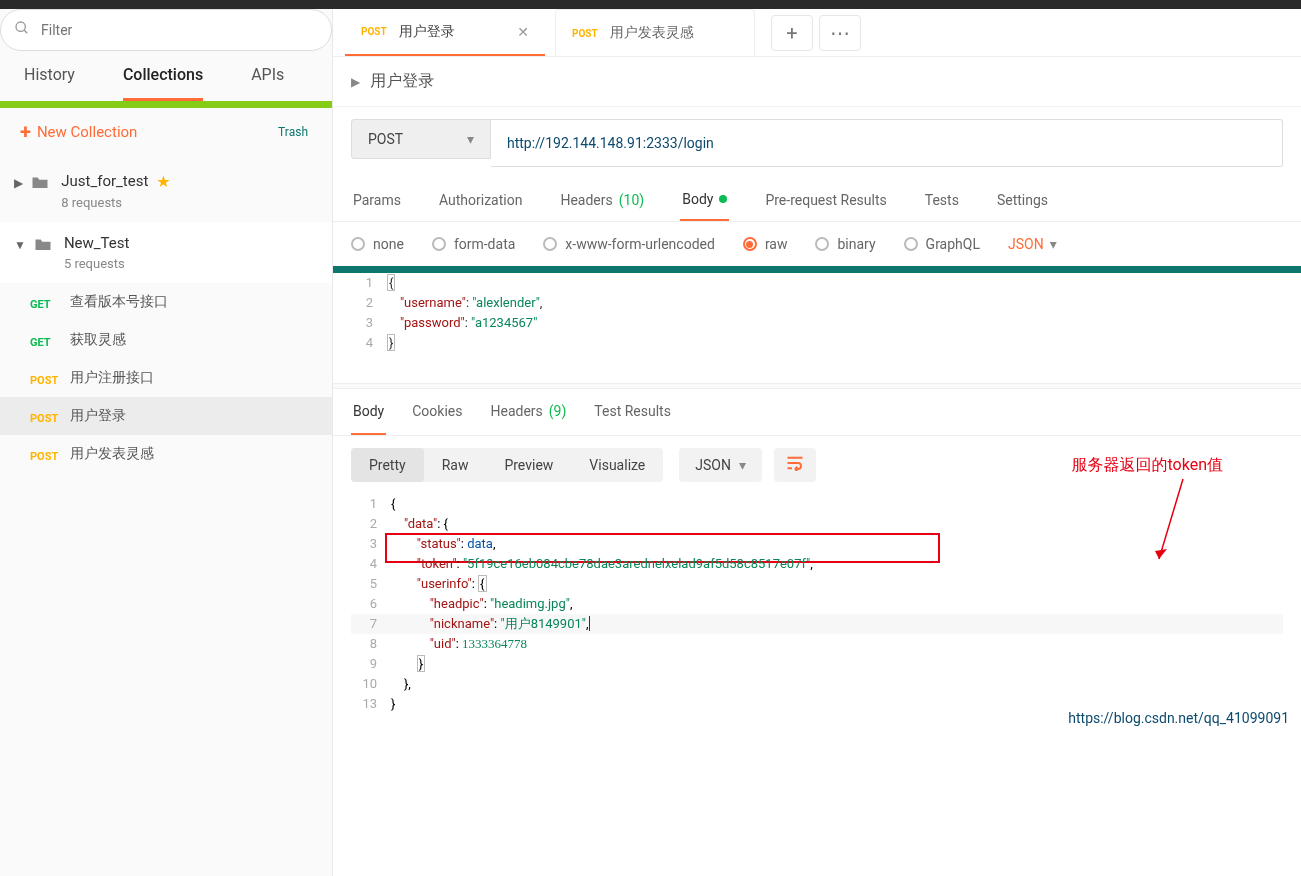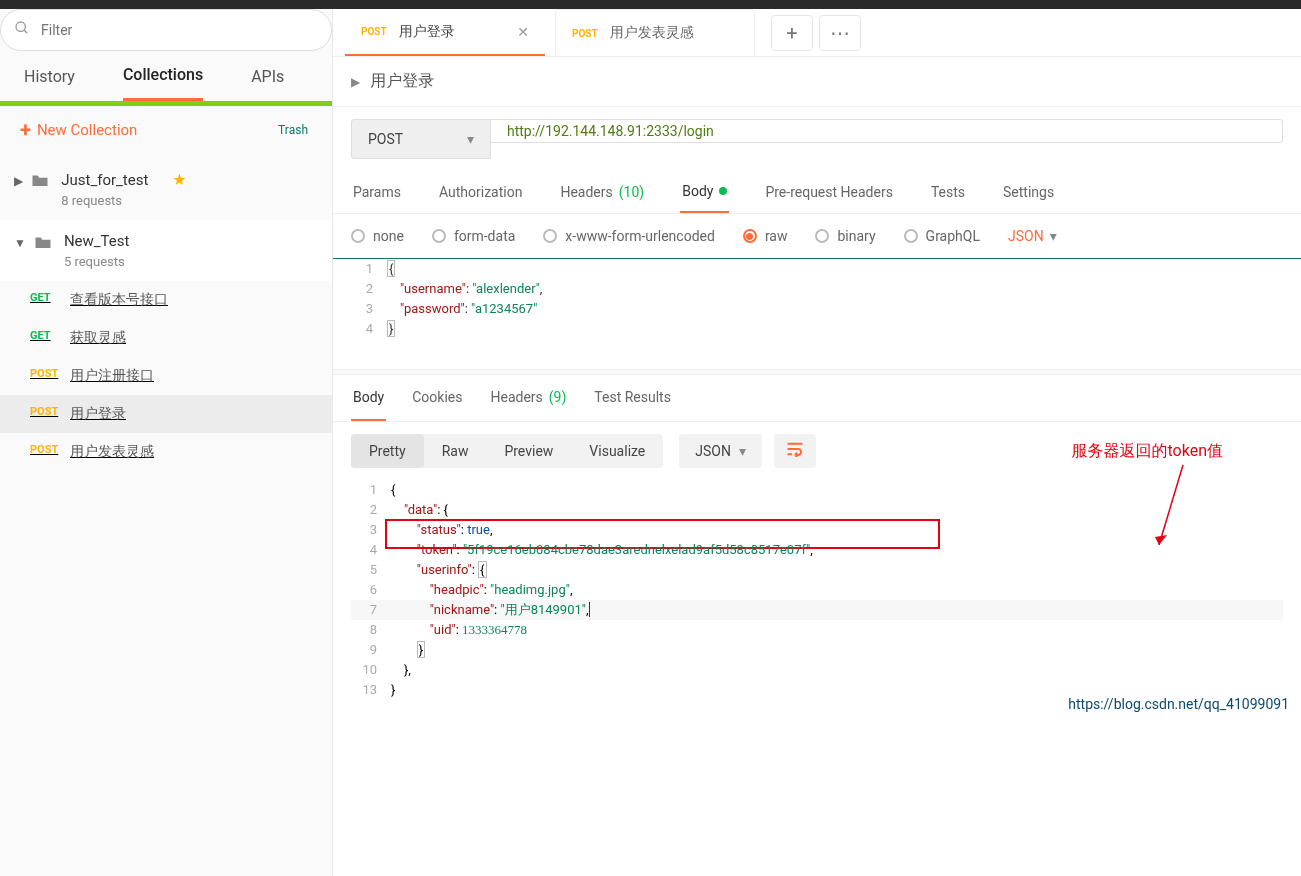--- a/index.html
+++ b/index.html
@@ -6,65 +6,65 @@
 body { width: 1301px; height: 876px; background: #fff; overflow: hidden; }
 .topbar { height: 9px; background: #2a2a2a; }
 .container { display: flex; height: calc(100% - 9px); }
 
 
 .sidebar { width: 333px; background: #fafafa; border-right: 1px solid #e8e8e8; display: flex; flex-direction: column; }
 .filter-box { padding: 0; }
 .filter-input { width: 100%; height: 42px; border: 1px solid #ddd; border-radius: 22px; padding: 0 40px; font-size: 14px; color: #888; background: #fff; }
 .filter-wrap { position: relative; }
 .filter-icon { position: absolute; left: 14px; top: 50%; transform: translateY(-50%); color: #999; }
-.tabs-row { display: flex; align-items: center; padding: 0 24px; border-bottom: 5px solid #84cc16; }
+.tabs-row { display: flex; align-items: flex-start; padding: 0 24px; border-bottom: 7px solid #84cc16; }
 .tab-item { padding: 14px 0; margin-right: 48px; font-size: 16px; color: #555; cursor: pointer; }
 .tab-item.active { color: #222; font-weight: 500; border-bottom: 3px solid #ff6c37; }
 .actions-row { display: flex; align-items: center; justify-content: space-between; padding: 12px 24px 16px 20px; }
 .new-collection { color: #ff6c37; font-size: 15px; display: flex; align-items: center; gap: 6px; cursor: pointer; }
 .plus-icon { font-size: 20px; font-weight: bold; }
 .trash-link { color: #0f766e; font-size: 12px; cursor: pointer; }
 .collection-item { display: flex; align-items: flex-start; padding: 12px 14px; cursor: pointer; }
 .coll-caret { color: #666; font-size: 12px; margin-right: 8px; margin-top: 4px; }
 .folder-icon { color: #888; margin-right: 12px; margin-top: 2px; }
 .coll-body { flex: 1; }
-.coll-title { font-size: 15px; color: #333; display: flex; align-items: center; gap: 24px; }
+.coll-title { font-size: 15px; color: #333; display: flex; align-items: flex-start; gap: 8px; }
 .star { color: #ffb400; font-size: 16px; }
 .coll-sub { font-size: 13px; color: #888; margin-top: 4px; }
 .req-list { }
-.req-item { display: flex; align-items: flex-start; padding: 10px 14px 10px 30px; font-size: 14px; cursor: pointer; text-decoration: underline; }
+.req-item { display: flex; align-items: flex-end; padding: 10px 14px 10px 30px; font-size: 14px; cursor: pointer; }
 .req-item.active { background: #ececec; }
 .method { font-size: 11px; font-weight: 700; width: 40px; }
 .method.get { color: #0cbb52; }
 .method.post { color: #ffb400; }
 .req-name { color: #555; }
 
 
 .main { flex: 1; display: flex; flex-direction: column; background: #fff; }
 .tab-bar { display: flex; align-items: center; border-bottom: 1px solid #eee; height: 48px; padding-left: 12px; }
 .tab { display: flex; align-items: center; height: 100%; padding: 0 16px; margin-right: 10px; font-size: 14px; color: #666; gap: 12px; cursor: pointer; min-width: 200px; }
 .tab.active { border-bottom: 2px solid #ff6c37; color: #444; }
 .tab .m { font-size: 10px; font-weight: 700; color: #ffb400; }
 .tab .close { color: #999; margin-left: auto; }
 .tab-add, .tab-more { width: 42px; height: 36px; display: flex; align-items: center; justify-content: center; border: 1px solid #e6e6e6; border-radius: 4px; margin-left: 6px; cursor: pointer; color: #777; font-size: 20px; }
 
 .breadcrumb { padding: 14px 18px; font-size: 16px; color: #555; display: flex; align-items: center; gap: 10px; border-bottom: 1px solid #f2f2f2; }
 .tri { color: #888; font-size: 12px; }
 
 .url-row { display: flex; padding: 12px 18px; gap: 0; }
 .method-select { width: 140px; height: 40px; background: #efefef; border: 1px solid #ddd; border-radius: 3px 0 0 3px; display: flex; align-items: center; padding: 0 16px; font-size: 14px; color: #444; justify-content: space-between; cursor: pointer; }
-.url-input { flex: 1; height: 24px; border: 1px solid #ddd; border-left: none; border-radius: 0 3px 3px 0; padding: 0 16px; font-size: 14px; color: #4d7c0f; }
+.url-input { flex: 1; height: 48px; border: 1px solid #ddd; border-left: none; border-radius: 0 3px 3px 0; padding: 0 16px; font-size: 14px; color: #0c4a6e; }
 
 .req-tabs { display: flex; border-bottom: 1px solid #eee; padding: 0 18px; gap: 34px; }
 .req-tab { padding: 12px 2px; font-size: 14px; color: #666; cursor: pointer; display: flex; align-items: center; gap: 6px; }
 .req-tab.active { border-bottom: 2px solid #ff6c37; color: #333; }
 .count { color: #0cbb52; }
 .dot { width: 8px; height: 8px; border-radius: 50%; background: #0cbb52; }
 
-.body-types { display: flex; align-items: center; gap: 28px; padding: 14px 18px; border-bottom: 1px solid #0f766e; font-size: 14px; color: #666; }
+.body-types { display: flex; align-items: center; gap: 28px; padding: 14px 18px; border-bottom: 7px solid #0f766e; font-size: 14px; color: #666; }
 .radio { display: flex; align-items: center; gap: 8px; cursor: pointer; }
 .radio-dot { width: 14px; height: 14px; border: 2px solid #bbb; border-radius: 50%; display: flex; align-items: center; justify-content: center; }
 .radio.sel .radio-dot { border-color: #ff6c37; }
 .radio.sel .radio-dot::after { content: ''; width: 7px; height: 7px; border-radius: 50%; background: #ff6c37; }
 .type-dropdown { color: #ff6c37; display: flex; align-items: center; gap: 6px; cursor: pointer; }
 
 .editor { padding: 0 18px 16px; font-family: "Consolas","Monaco",monospace; font-size: 13px; color: #333; line-height: 20px; min-height: 110px; }
 .editor-line { display: flex; }
 .gutter { width: 36px; text-align: right; color: #aaa; padding-right: 14px; user-select: none; }
 .code { flex: 1; white-space: pre; }
@@ -216,21 +216,21 @@
       <div class="req-tab">Params</div>
       <div class="req-tab">Authorization</div>
       <div class="req-tab">
           <span>Headers</span>
           <span class="count">(10)</span>
         </div>
       <div class="req-tab active">
           <span>Body</span>
           <span class="dot"></span>
         </div>
-      <div class="req-tab">Pre-request Headers</div>
+      <div class="req-tab">Pre-request Results</div>
       <div class="req-tab">Tests</div>
       <div class="req-tab">Settings</div>
     </div>
 
     <div class="body-types">
       <div class="radio">
           <span class="radio-dot"></span>
           <span>none</span>
         </div>
       <div class="radio">
@@ -320,21 +320,21 @@
       <div class="resp-line">
           <span class="resp-gutter">1</span>
           <span class="resp-code">{</span>
         </div>
       <div class="resp-line">
           <span class="resp-gutter">2</span>
           <span class="resp-code">    <span class="key">"data"</span>: {</span>
         </div>
       <div class="resp-line">
           <span class="resp-gutter">3</span>
-          <span class="resp-code">        <span class="key">"status"</span>: <span class="bool">true</span>,</span>
+          <span class="resp-code">        <span class="key">"status"</span>: <span class="bool">data</span>,</span>
         </div>
       <div class="resp-line">
           <span class="resp-gutter">4</span>
           <span class="resp-code">        <span class="key">"token"</span>: <span class="str">"<span>5f19ce16eb084cbe78dae3arednelxelad9af5d58c8517e07f</span>"</span>,</span>
         </div>
       <div class="resp-line">
           <span class="resp-gutter">5</span>
           <span class="resp-code">        <span class="key">"userinfo"</span>: <span class="bracket-h">{</span></span>
         </div>
       <div class="resp-line">

